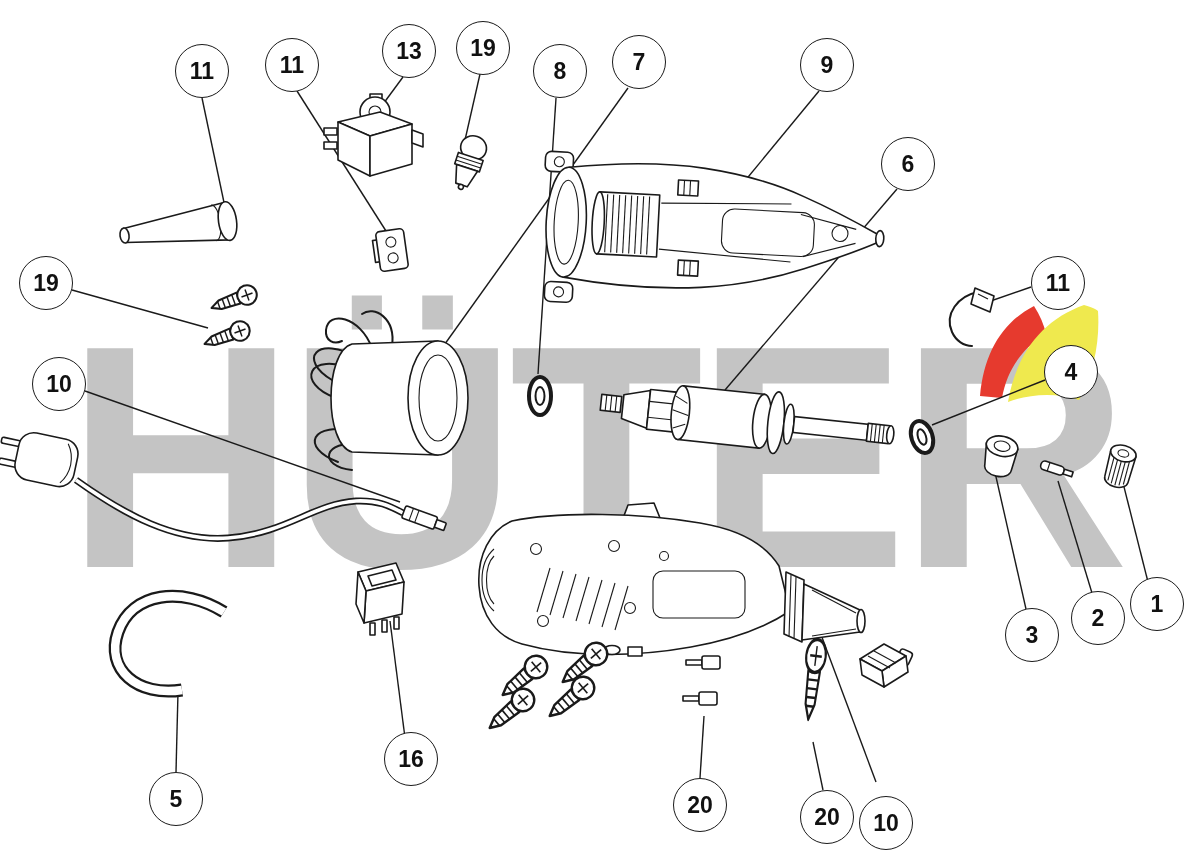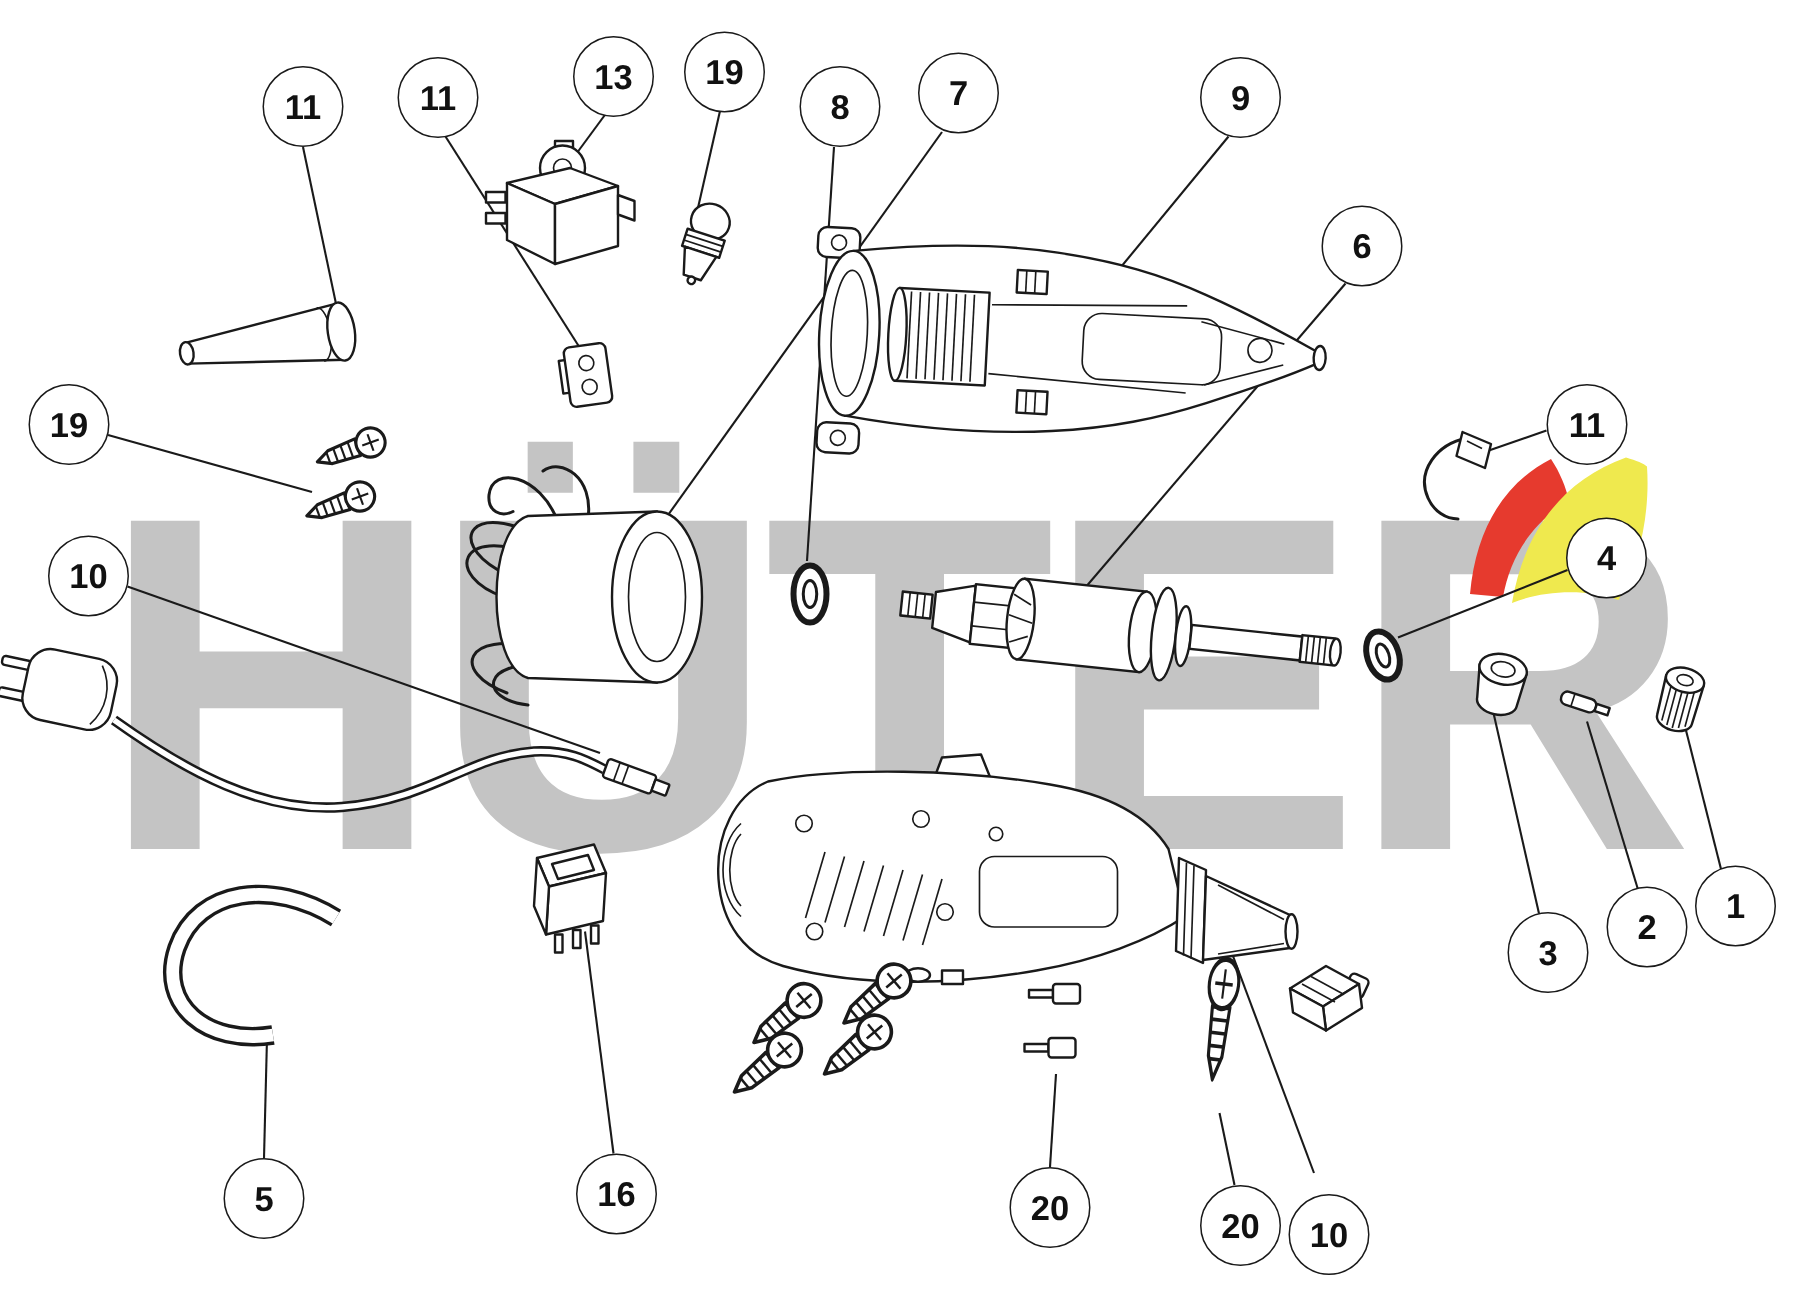--- a/index.html
+++ b/index.html
@@ -328,19 +328,19 @@
   <div class="callout" style="left:881px;top:137px">6</div>
   <div class="callout" style="left:612px;top:35px">7</div>
   <div class="callout" style="left:533px;top:44px">8</div>
   <div class="callout" style="left:800px;top:38px">9</div>
   <div class="callout" style="left:859px;top:796px">10</div>
   <div class="callout" style="left:1031px;top:256px">11</div>
   <div class="callout" style="left:456px;top:21px">19</div>
   <div class="callout" style="left:382px;top:24px">13</div>
   <div class="callout" style="left:265px;top:38px">11</div>
   <div class="callout" style="left:175px;top:44px">11</div>
-  <div class="callout" style="left:384px;top:769px">16</div>
+  <div class="callout" style="left:384px;top:732px">16</div>
   <div class="callout" style="left:32px;top:357px">10</div>
   <div class="callout" style="left:19px;top:256px">19</div>
   <div class="callout" style="left:800px;top:790px">20</div>
   <div class="callout" style="left:673px;top:778px">20</div>
 
 </div>
 
 </body></html>

